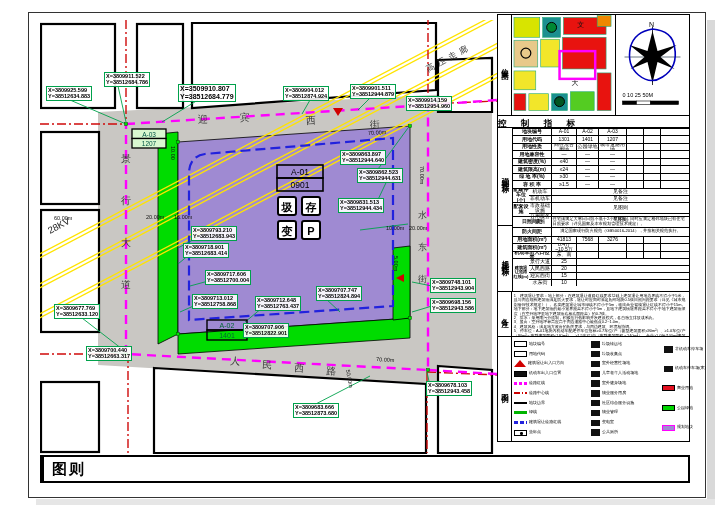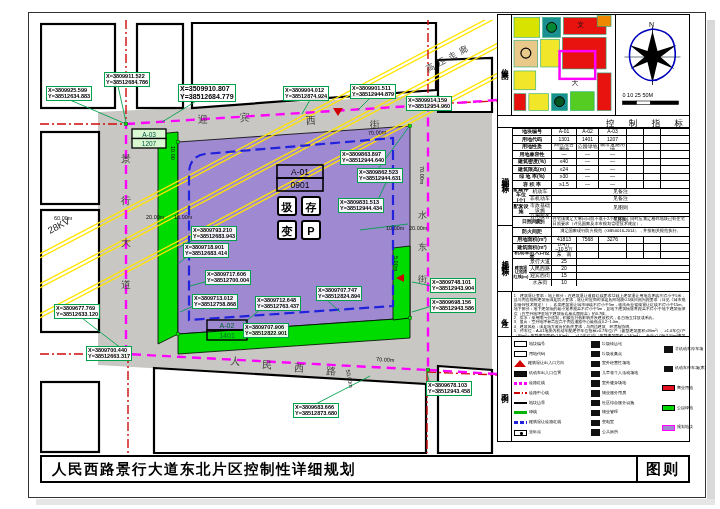--- a/index.html
+++ b/index.html
@@ -11,21 +11,21 @@
 #map-svg{position:absolute;left:40px;top:20px}
 .coord{position:absolute;font-size:5.5px;line-height:6.4px;font-weight:700;white-space:nowrap;
   background:rgba(255,255,255,.9);border:1px solid #00a14b;padding:0 1px;color:#000;z-index:5}
 .coord.big{font-size:7px;line-height:8px}
 
 #panel{position:absolute;left:497px;top:15px;width:193px;z-index:6;background:#fff}
 .sec{display:flex;border:1.5px solid #000;margin-top:-1.5px;background:#fff}
 .vlabel{width:14px;flex:none;border-right:1px solid #000;display:flex;align-items:center;justify-content:center;
   writing-mode:vertical-rl;text-orientation:upright;font-size:7.5px;font-weight:700;letter-spacing:2px}
 #sec-table .vlabel{border-right:none}
-.sec-header{display:block;text-align:right;font-size:8.5px;font-weight:400;letter-spacing:6px;padding:2px 0}
+.sec-header{display:block;text-align:left;font-size:8.5px;font-weight:700;letter-spacing:6px;padding:2px 0}
 
 #ctable{flex:1;display:flex;flex-direction:column;border-left:1px solid #000;font-size:5px}
 .trow{display:flex;border-top:.5px solid #000;align-items:stretch}
 .tc{border-left:.5px solid #000;display:flex;align-items:center;justify-content:center;
   text-align:center;overflow:hidden;line-height:1.05;padding:0 .5px}
 .tc:first-child{border-left:none}
 .tlabel{width:38px;flex:none;font-weight:700}
 .sublab{width:22px;flex:none}
 .mainlab{width:16px;flex:none;font-weight:700}
 
@@ -642,15 +642,14 @@
           <div class="litem">
             <span class="sym s-fillP"></span>
             <span class="ltext">规划地块</span>
           </div>
         </div>
       </div>
   </div>
 </div>
 
 <div id="titlebar">
-  <div id="title-main">人民西路景行大道东北片区控制性详细规划</div>
   <div id="title-sheet">图则</div>
 </div>
 
 </body></html>

